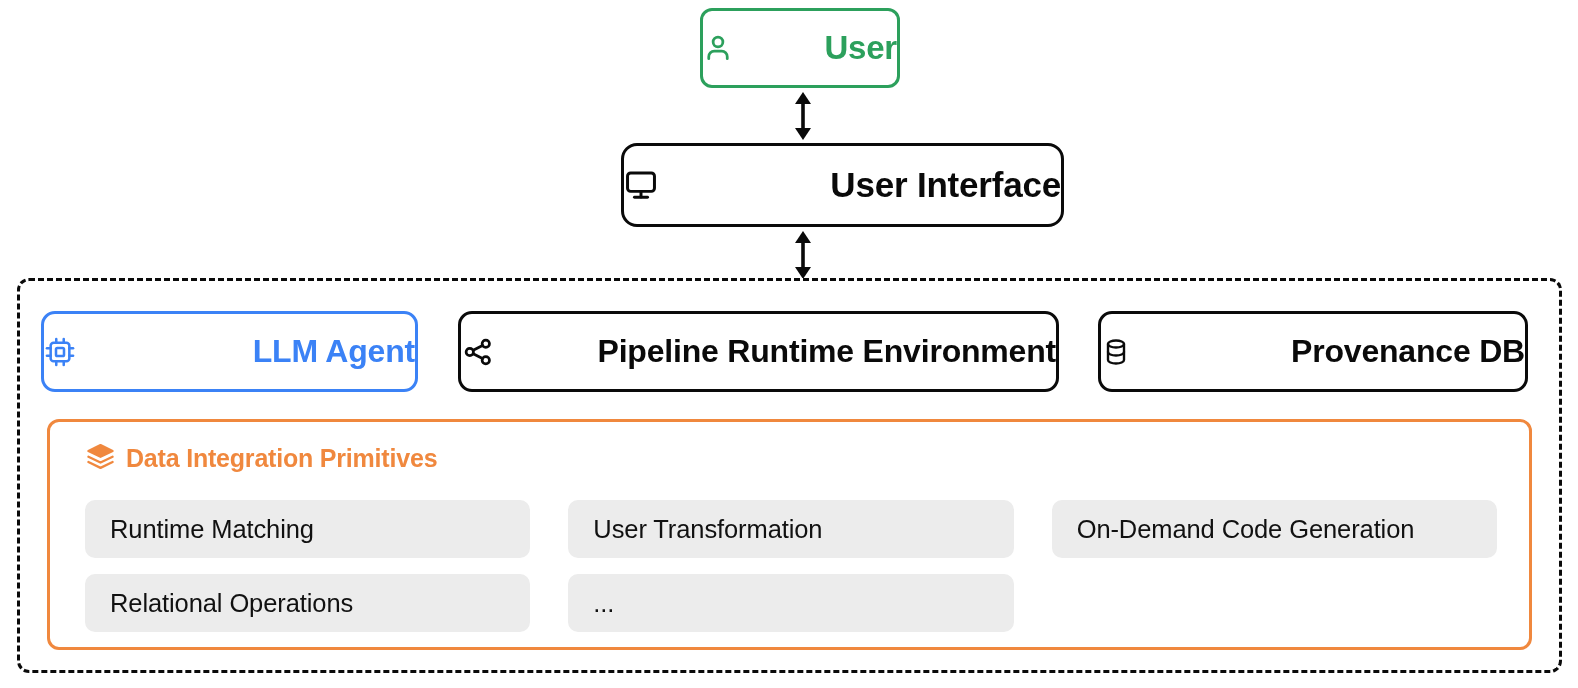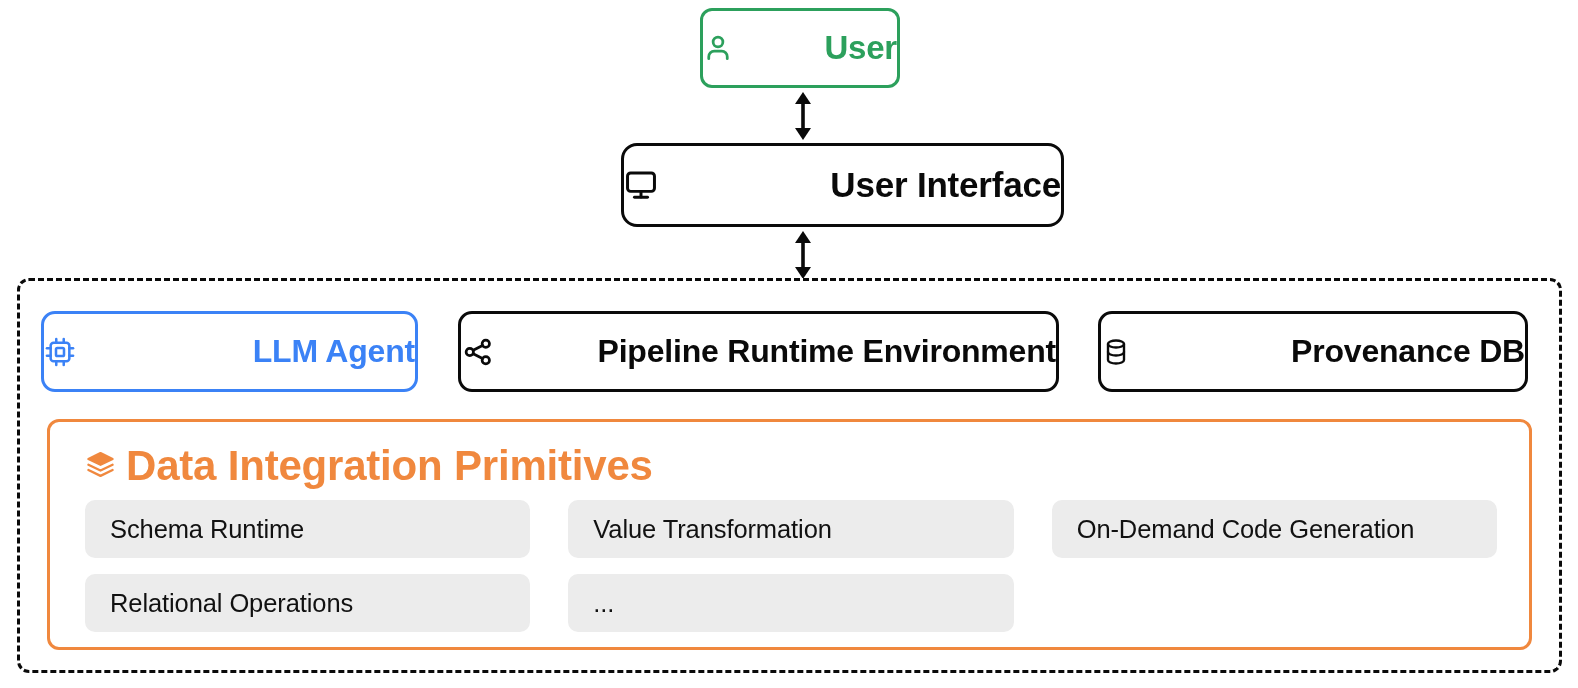--- a/index.html
+++ b/index.html
@@ -144,21 +144,21 @@
   #primitives-header {
     position: absolute;
     left: 36px;
     top: 20px;
     display: flex;
     align-items: center;
     gap: 11px;
   }
   #primitives-header .title {
     color: #f0883e;
-    font-size: 42px;
+    font-size: 25px;
     font-weight: bold;
     white-space: nowrap;
     letter-spacing: -0.2px;
   }
 
   #primitives-grid {
     position: absolute;
     left: 35px;
     top: 78px;
     width: 1412px;
@@ -279,22 +279,22 @@
         <svg width="29" height="29" viewBox="0 0 24 24" fill="none" stroke="#f0883e" stroke-width="1.9" stroke-linecap="round" stroke-linejoin="round">
           <polygon points="12,2.6 22,7.4 12,12.2 2,7.4" fill="#f0883e" stroke="#f0883e"></polygon>
           <polyline points="2,12.2 12,17 22,12.2"></polyline>
           <polyline points="2,16.6 12,21.4 22,16.6"></polyline>
         </svg>
       </span>
       <span class="title">Data Integration Primitives</span>
     </div>
 
     <div id="primitives-grid">
-      <div class="primitive-chip">Schema Runtime</div>
-      <div class="primitive-chip">Value Transformation</div>
+      <div class="primitive-chip">Runtime Matching</div>
+      <div class="primitive-chip">User Transformation</div>
       <div class="primitive-chip">On-Demand Code Generation</div>
       <div class="primitive-chip">Relational Operations</div>
       <div class="primitive-chip">...</div>
     </div>
 
   </div>
 
 </div>
 
 </body></html>

